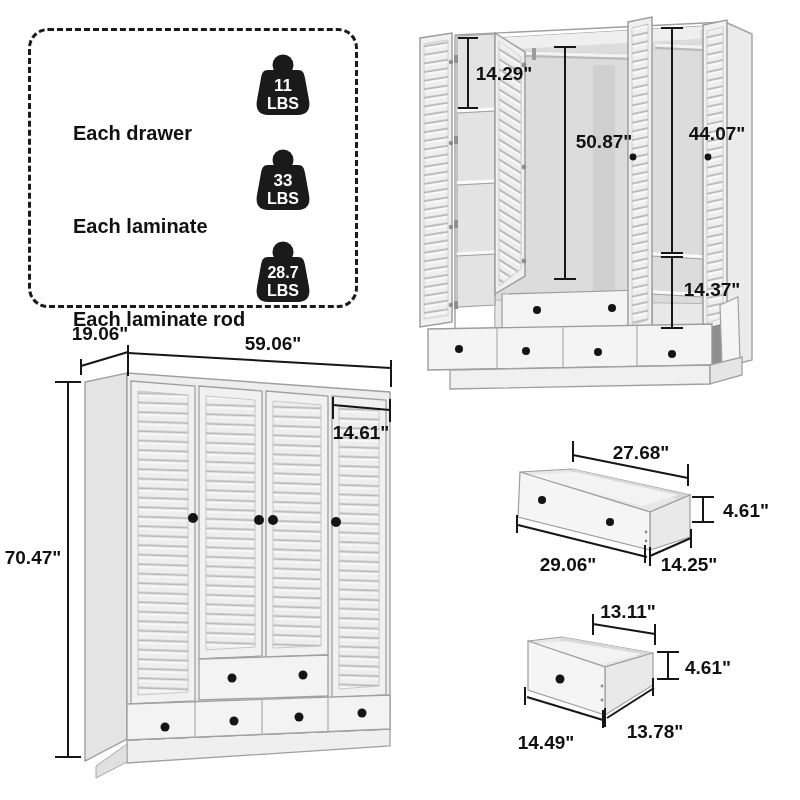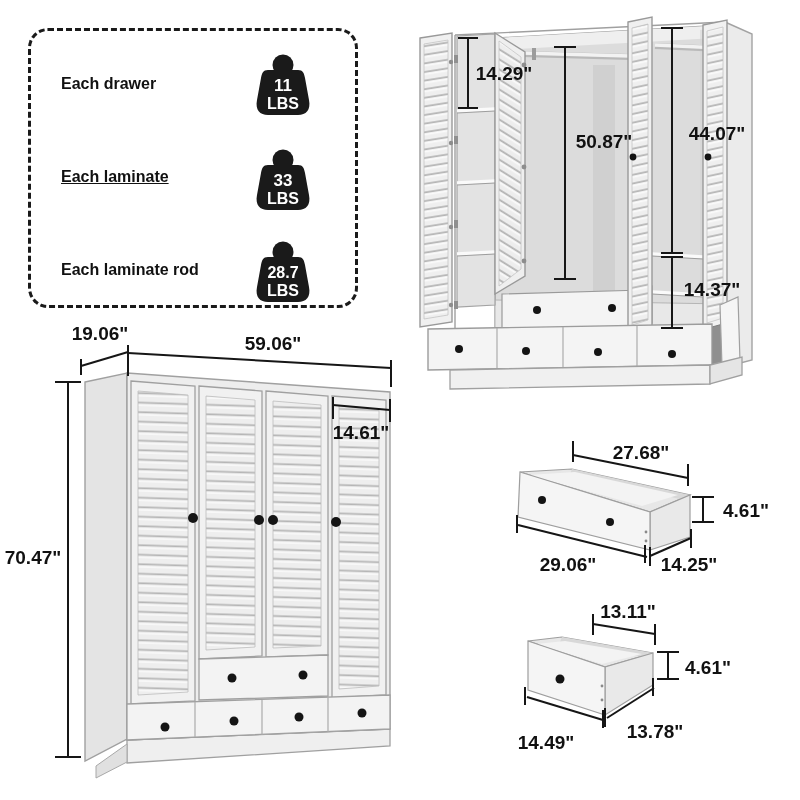--- a/index.html
+++ b/index.html
@@ -1,21 +1,21 @@
 <!DOCTYPE html>
 <html><head>
 <meta charset="utf-8">
 <style>
   html,body{margin:0;padding:0;background:#ffffff;}
   #canvas{position:relative;width:800px;height:800px;background:#ffffff;overflow:hidden;
           font-family:"Liberation Sans", sans-serif;}
   
   .cap-box{position:absolute;left:28px;top:28px;width:324px;height:274px;
            border:3px dashed #1a1a1a;border-radius:20px;}
-  .cap-label{position:absolute;left:30px;font-weight:bold;font-size:16px;color:#111;white-space:nowrap;}
+  .cap-label{position:absolute;left:42px;font-weight:bold;font-size:20px;color:#111;white-space:nowrap;margin-top:47px;}
   .cap-icon{position:absolute;left:221px;width:62px;height:64px;}
   .cap-icon text{font-family:"Liberation Sans",sans-serif;font-weight:bold;fill:#ffffff;}
   
   svg.art{position:absolute;overflow:visible;}
   svg.art text{font-family:"Liberation Sans",sans-serif;font-weight:bold;font-size:19px;fill:#111;}
   .dim line{stroke:#161616;stroke-width:2;}
   .knob{fill:#141414;}
   .edge{stroke:#a0a0a0;stroke-width:1.4;fill:none;}
 </style>
 </head>
@@ -26,21 +26,21 @@
   <div class="cap-box">
 
     <span class="cap-label" style="top:44px;">Each drawer</span>
     <svg class="cap-icon" style="top:22px;" viewBox="0 0 62 62">
       <circle cx="31" cy="11" r="10.5" fill="#1a1a1a"></circle>
       <path d="M16,16 L46,16 C51,16 52,19 53,24 L57,46 C59,56 54,61 46,61 L16,61 C8,61 3,56 5,46 L9,24 C10,19 11,16 16,16 Z" fill="#1a1a1a"></path>
       <text x="31" y="37" font-size="17" text-anchor="middle">11</text>
       <text x="31" y="55" font-size="16" text-anchor="middle">LBS</text>
     </svg>
 
-    <span class="cap-label" style="top:137px;text-decoration:underline;">Each laminate</span>
+    <span class="cap-label" style="top:137px;">Each laminate</span>
     <svg class="cap-icon" style="top:117px;" viewBox="0 0 62 62">
       <circle cx="31" cy="11" r="10.5" fill="#1a1a1a"></circle>
       <path d="M16,16 L46,16 C51,16 52,19 53,24 L57,46 C59,56 54,61 46,61 L16,61 C8,61 3,56 5,46 L9,24 C10,19 11,16 16,16 Z" fill="#1a1a1a"></path>
       <text x="31" y="37" font-size="17" text-anchor="middle">33</text>
       <text x="31" y="55" font-size="16" text-anchor="middle">LBS</text>
     </svg>
 
     <span class="cap-label" style="top:230px;">Each laminate rod</span>
     <svg class="cap-icon" style="top:209px;" viewBox="0 0 62 62">
       <circle cx="31" cy="11" r="10.5" fill="#1a1a1a"></circle>

